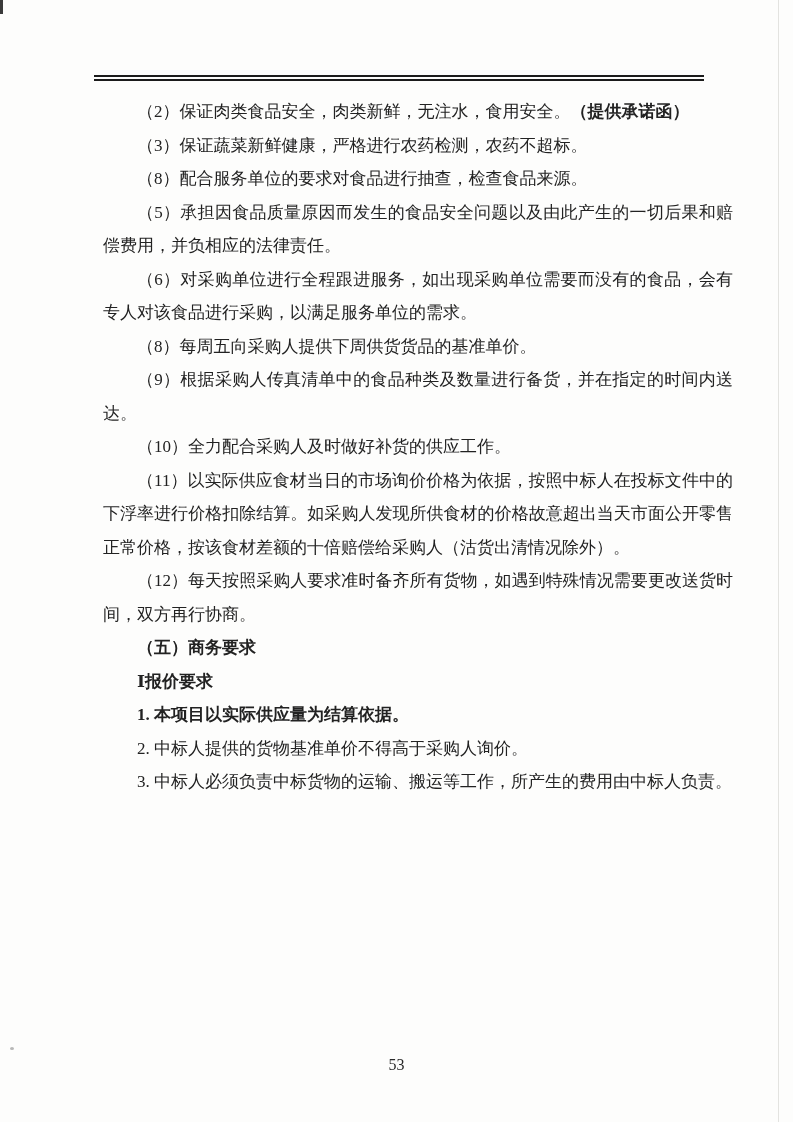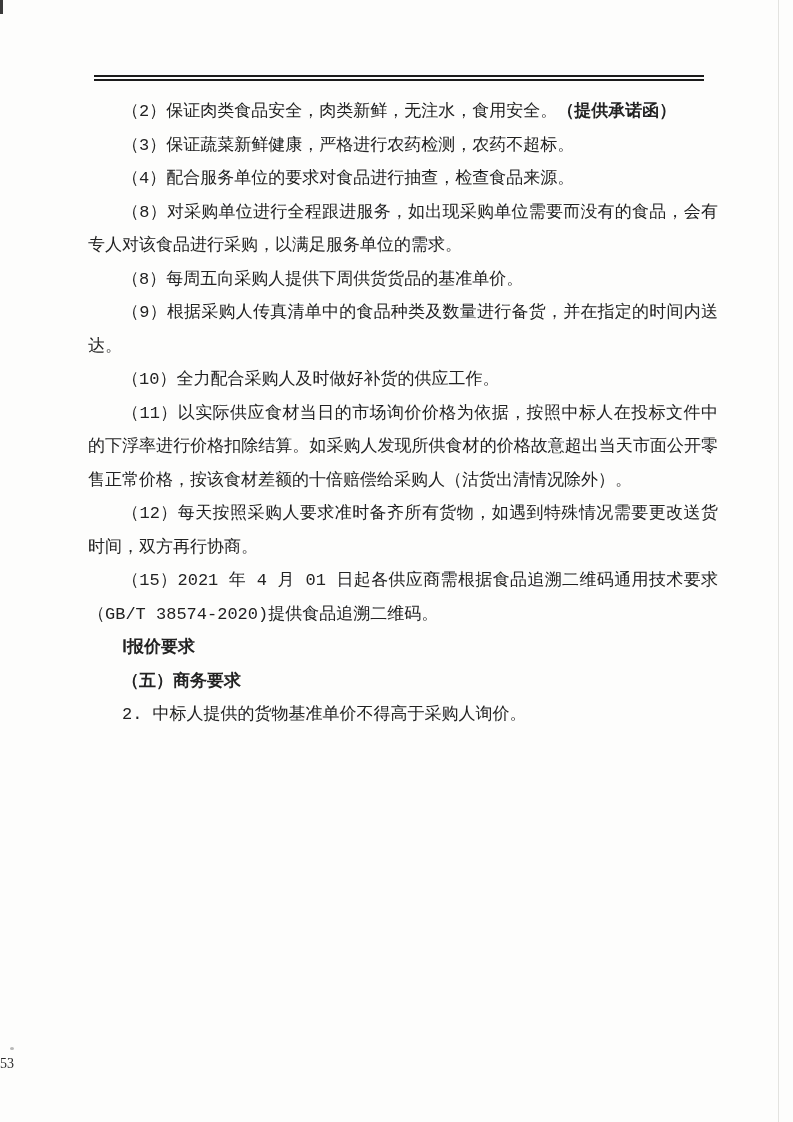--- a/index.html
+++ b/index.html
@@ -19,45 +19,44 @@
   .top-rule {
     position: absolute;
     left: 94px;
     top: 75px;
     width: 610px;
     height: 0;
     border-top: 6px double #1b1b1b;
   }
   .doc-body {
     position: absolute;
-    left: 88px;
+    left: 103px;
     top: 95px;
     width: 630px;
-    font-family: Liberation Mono, monospace;
   }
   .para {
     margin: 0;
     padding: 0;
     font-size: 17px;
     line-height: 33.5px;
     text-align: justify;
     text-justify: inter-ideograph;
     text-indent: 2em;
     word-break: break-all;
   }
   .para .bold {
     font-weight: bold;
   }
   .page-number {
     position: absolute;
     left: 0;
     top: 1056px;
     width: 100%;
-    text-align: left;
-    font-size: 14px;
+    text-align: center;
+    font-size: 16px;
     color: #2a2a2a;
   }
   
   .edge-line-right {
     position: absolute;
     right: 14px;
     top: 0;
     width: 1px;
     height: 100%;
     background: #e3e3e0;
@@ -84,27 +83,29 @@
 </head>
 <body>
 
 <div class="page">
   <div class="corner-sliver"></div>
   <div class="edge-line-right"></div>
   <div class="top-rule"></div>
   <div class="doc-body" id="doc-body">
       <p class="para"><span>（2）保证肉类食品安全，肉类新鲜，无注水，食用安全。</span><span class="bold">（提供承诺函）</span></p>
       <p class="para"><span>（3）保证蔬菜新鲜健康，严格进行农药检测，农药不超标。</span></p>
-      <p class="para"><span>（4）配合服务单位的要求对食品进行抽查，检查食品来源。</span></p>
-      <p class="para"><span>（8）对采购单位进行全程跟进服务，如出现采购单位需要而没有的食品，会有专人对该食品进行采购，以满足服务单位的需求。</span></p>
+      <p class="para"><span>（8）配合服务单位的要求对食品进行抽查，检查食品来源。</span></p>
+      <p class="para"><span>（5）承担因食品质量原因而发生的食品安全问题以及由此产生的一切后果和赔偿费用，并负相应的法律责任。</span></p>
+      <p class="para"><span>（6）对采购单位进行全程跟进服务，如出现采购单位需要而没有的食品，会有专人对该食品进行采购，以满足服务单位的需求。</span></p>
       <p class="para"><span>（8）每周五向采购人提供下周供货货品的基准单价。</span></p>
       <p class="para"><span>（9）根据采购人传真清单中的食品种类及数量进行备货，并在指定的时间内送达。</span></p>
       <p class="para"><span>（10）全力配合采购人及时做好补货的供应工作。</span></p>
       <p class="para"><span>（11）以实际供应食材当日的市场询价价格为依据，按照中标人在投标文件中的下浮率进行价格扣除结算。如采购人发现所供食材的价格故意超出当天市面公开零售正常价格，按该食材差额的十倍赔偿给采购人（沽货出清情况除外）。</span></p>
       <p class="para"><span>（12）每天按照采购人要求准时备齐所有货物，如遇到特殊情况需要更改送货时间，双方再行协商。</span></p>
-      <p class="para"><span>（15）2021 年 4 月 01 日起各供应商需根据食品追溯二维码通用技术要求（GB/T 38574-2020)提供食品追溯二维码。</span></p>
+      <p class="para"><span class="bold">（五）商务要求</span></p>
       <p class="para"><span class="bold">Ⅰ报价要求</span></p>
-      <p class="para"><span class="bold">（五）商务要求</span></p>
+      <p class="para"><span class="bold">1. 本项目以实际供应量为结算依据。</span></p>
       <p class="para"><span>2. 中标人提供的货物基准单价不得高于采购人询价。</span></p>
+      <p class="para"><span>3. 中标人必须负责中标货物的运输、搬运等工作，所产生的费用由中标人负责。</span></p>
     </div>
   <div class="speck"></div>
   <div class="page-number">53</div>
 </div>
 
 </body></html>

